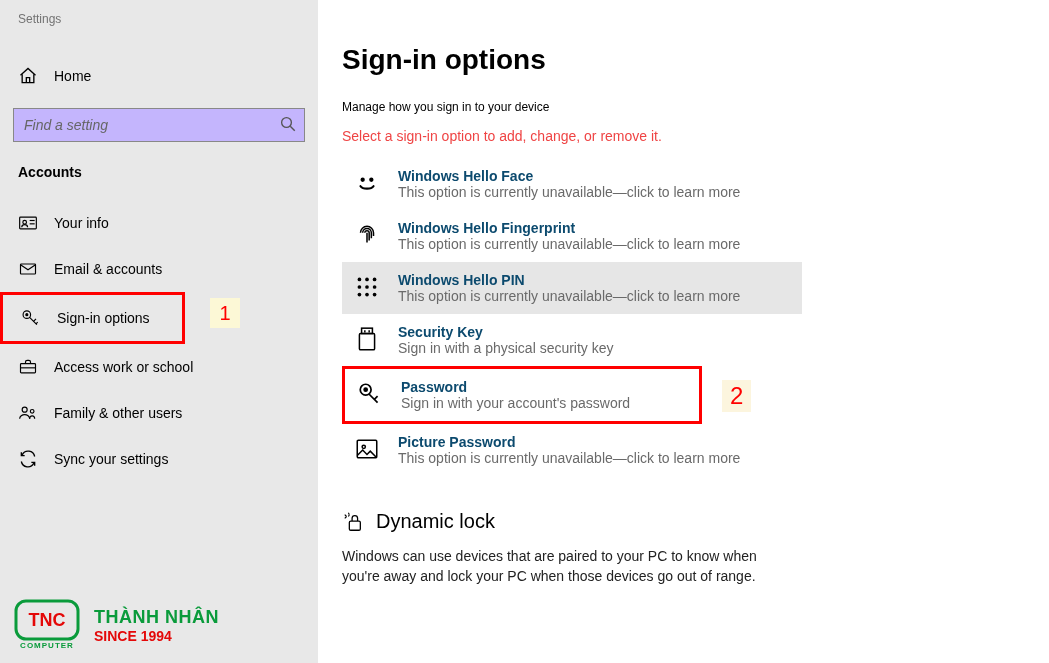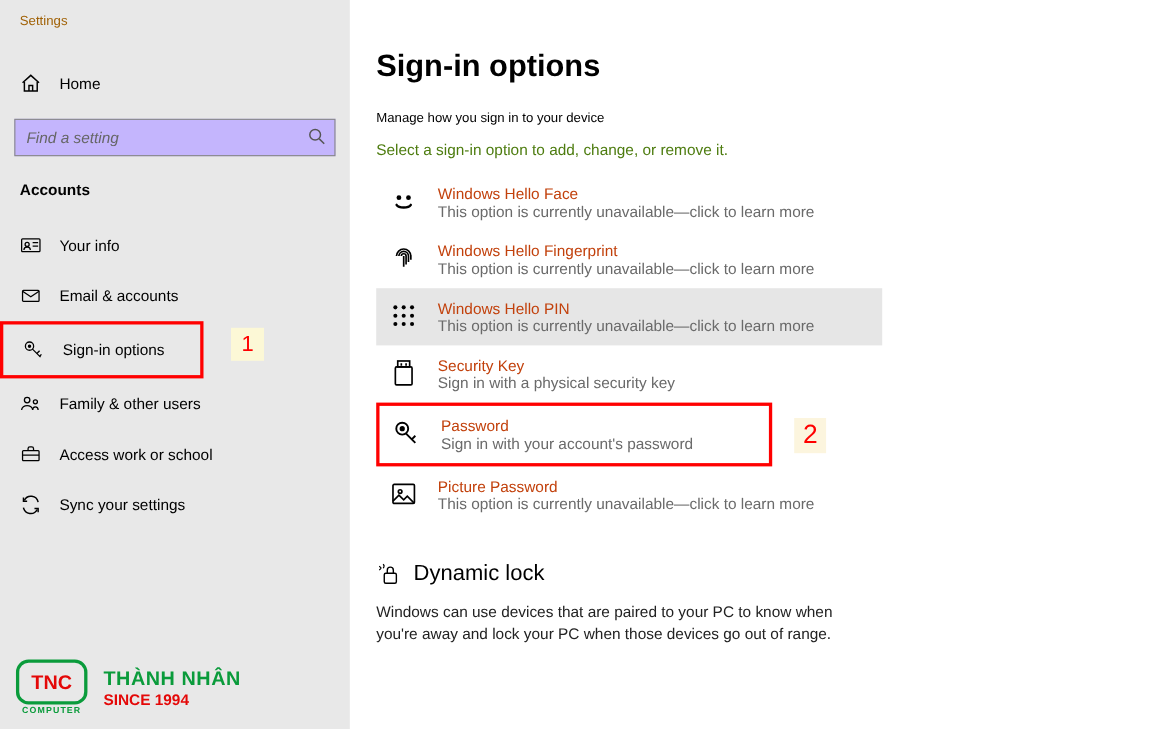--- a/index.html
+++ b/index.html
@@ -15,21 +15,21 @@
   width: 318px;
   height: 663px;
   background: #e8e8e8;
   float: left;
   padding-top: 8px;
   position: relative;
 }
 .window-title {
   font-size: 12px;
   padding: 4px 0 0 18px;
-  color: #a16207;
+  color: #737373;
 }
 .home-row {
   display: flex;
   align-items: center;
   padding: 10px 0 10px 18px;
   margin-top: 30px;
   font-size: 14px;
 }
 .home-row .icon { width: 22px; margin-right: 14px; }
 .search-wrap {
@@ -107,34 +107,34 @@
   font-weight: 600;
   margin-bottom: 24px;
 }
 .sub-title {
   font-size: 12px;
   font-weight: 400;
   margin-bottom: 14px;
 }
 .instruct {
   font-size: 14px;
-  color: #4d7c0f;
+  color: #ef4444;
   margin-bottom: 14px;
 }
 .option-list { width: 460px; }
 .opt {
   display: flex;
   align-items: flex-start;
   padding: 10px 12px;
   cursor: pointer;
 }
 .opt.hover { background: #e6e6e6; }
 .opt .oicon { width: 30px; flex: 0 0 30px; margin-right: 14px; margin-top: 2px; }
 .opt-texts { flex: 1; }
-.opt-title { font-size: 14px; color: #c2410c; }
+.opt-title { font-size: 14px; color: #0c4a6e; font-weight: bold; }
 .opt-desc { font-size: 14px; color: #6a6a6a; }
 .highlight-2-wrap { position: relative; }
 .highlight-2 {
   border: 3px solid #ff0000;
   box-sizing: border-box;
   width: 360px;
 }
 .badge-2 {
   position: absolute;
   left: 380px;
@@ -226,38 +226,38 @@
         </svg>
       </span>
       <span>Sign-in options</span>
     </div>
     <div class="badge-1" style="top:6px;">1</div>
   </div>
 
   <div class="nav-item">
     <span class="icon">
       <svg viewBox="0 0 24 24" width="20" height="20" fill="none" stroke="#000" stroke-width="1.4">
+        <rect x="3" y="8" width="18" height="11" rx="1"></rect>
+          <path d="M9 8V6a2 2 0 012-2h2a2 2 0 012 2v2"></path>
+          <line x1="3" y1="13" x2="21" y2="13"></line>
+      </svg>
+    </span>
+    <span>Access work or school</span>
+  </div>
+
+  <div class="nav-item">
+    <span class="icon">
+      <svg viewBox="0 0 24 24" width="20" height="20" fill="none" stroke="#000" stroke-width="1.4">
         <circle cx="8" cy="8" r="3"></circle>
           <circle cx="17" cy="10" r="2.2"></circle>
           <path d="M2 19c0-3 3-5 6-5s6 2 6 5"></path>
           <path d="M14 19c0-2 1.5-3.5 3-3.5s3 1.5 3 3.5"></path>
       </svg>
     </span>
     <span>Family &amp; other users</span>
-  </div>
-
-  <div class="nav-item">
-    <span class="icon">
-      <svg viewBox="0 0 24 24" width="20" height="20" fill="none" stroke="#000" stroke-width="1.4">
-        <rect x="3" y="8" width="18" height="11" rx="1"></rect>
-          <path d="M9 8V6a2 2 0 012-2h2a2 2 0 012 2v2"></path>
-          <line x1="3" y1="13" x2="21" y2="13"></line>
-      </svg>
-    </span>
-    <span>Access work or school</span>
   </div>
 
   <div class="nav-item">
     <span class="icon">
       <svg viewBox="0 0 24 24" width="20" height="20" fill="none" stroke="#000" stroke-width="1.6">
         <path d="M20 9A8 8 0 005 7"></path>
           <path d="M4 15a8 8 0 0015 2"></path>
           <polyline points="4 4 4 8 8 8"></polyline>
           <polyline points="20 20 20 16 16 16"></polyline>
       </svg>

